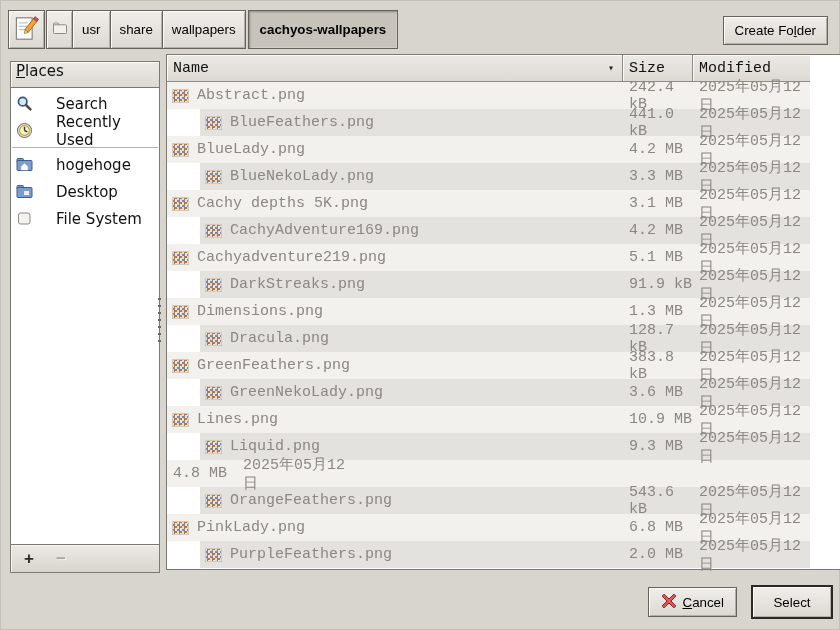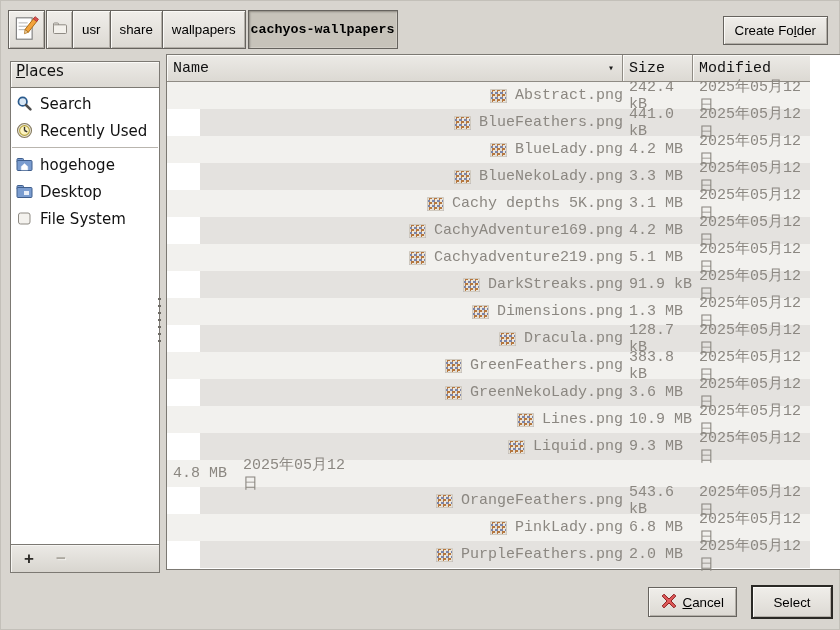--- a/index.html
+++ b/index.html
@@ -23,32 +23,32 @@
     box-shadow:inset 1px 1px 2px #8f8b82, inset -1px -1px 0 #d6d2ca;
     font-weight:bold;
   }
   .mn{text-decoration:underline;}
 
   
   #location-toggle{position:absolute;left:8px;top:10px;width:37px;height:39px;}
   #pathbar{position:absolute;left:46px;top:10px;height:39px;display:flex;}
   #pathbar .btn{height:39px;margin-right:-1px;padding:0 9px;}
   #pathbar .btn.rootbtn{width:27px;padding:0;}
-  #pathbar .btn.pressed{margin-left:3px;padding:0 2px;font-family:Liberation Mono, monospace;}
+  #pathbar .btn.pressed{margin-left:3px;padding:0 11px;}
   #create-folder{position:absolute;right:12px;top:16px;height:29px;padding:12px 11px;}
 
   
   #sidebar{position:absolute;left:10px;top:61px;width:150px;height:512px;
     display:flex;flex-direction:column;box-sizing:border-box;}
   #places-header{height:27px;flex:0 0 27px;display:flex;align-items:flex-start;
     padding-left:5px;background:linear-gradient(#eceae6,#dcd9d3);
     border:1px solid #7c7973;box-shadow:inset 1px 1px 0 #fbfaf7;box-sizing:border-box;}
   #places-list{flex:1;background:#fff;border:1px solid #7c7973;border-top:none;
     box-sizing:border-box;padding-top:2px;overflow:hidden;}
-  .place{height:27px;display:flex;align-items:center;gap:7px;padding-left:4px;}
+  .place{height:27px;display:flex;align-items:center;gap:23px;padding-left:4px;}
   .place .icn{width:18px;display:inline-flex;justify-content:center;flex:0 0 18px;}
   .separator{border-top:1px solid #b9b5ae;margin:3px 1px;}
   #sidebar-toolbar{flex:0 0 28px;display:flex;align-items:center;gap:4px;padding:0 4px;
     background:linear-gradient(#eceae6,#d8d5cf);
     border:1px solid #7c7973;border-top:none;box-shadow:inset 1px 1px 0 #f7f6f3;box-sizing:border-box;}
   .flatbtn{width:28px;height:22px;display:flex;align-items:center;justify-content:center;
     font-size:17px;font-weight:bold;color:#2d2b28;background:transparent;border:none;}
   .flatbtn.disabled{color:#aba79f;text-shadow:1px 1px 0 #f2f0ec;}
 
   
@@ -65,21 +65,21 @@
     border-right:1px solid #8f8b84;border-bottom:1px solid #8f8b84;
     box-shadow:inset 1px 1px 0 #fbfaf7;box-sizing:border-box;}
   .hcell.name{flex:1;justify-content:space-between;padding-right:8px;}
   .hcell.size{width:70px;flex:0 0 70px;}
   .hcell.modified{width:117px;flex:0 0 117px;border-right:none;}
   .sort-arrow{font-size:10px;color:#1c1c1c;}
   #rows{width:643px;}
   .row{display:flex;height:27px;align-items:center;color:#8b8781;}
   .row.even{background:#f2f1ee;}
   .row.odd{background:#e4e2df;margin-left:33px;}
-  .namewrap{flex:1;display:flex;align-items:center;overflow:hidden;justify-content:flex-end;}
+  .namewrap{flex:1;display:flex;align-items:center;overflow:hidden;}
   .ficon{width:17px;height:14px;margin:0 8px 0 5px;flex:0 0 17px;border-radius:1px;
     background-image:conic-gradient(#b5773f 25%, #ece8e1 0 50%, #7d85a8 0 75%, #e3ded5 0);
     background-size:5px 5px;box-shadow:0 0 0 1px #cfc9bf inset;}
   .cell.size{width:70px;flex:0 0 70px;padding-left:6px;box-sizing:border-box;}
   .cell.modified{width:117px;flex:0 0 117px;padding-left:6px;box-sizing:border-box;}
 
   
   #scrollbar{position:absolute;right:0;top:0;width:18px;height:514px;
     background:#ccc8c1;border-left:1px solid #8f8b84;box-sizing:border-box;}
   .sbtn{position:absolute;left:0;width:17px;height:17px;font-size:9px;color:#1c1c1c;

